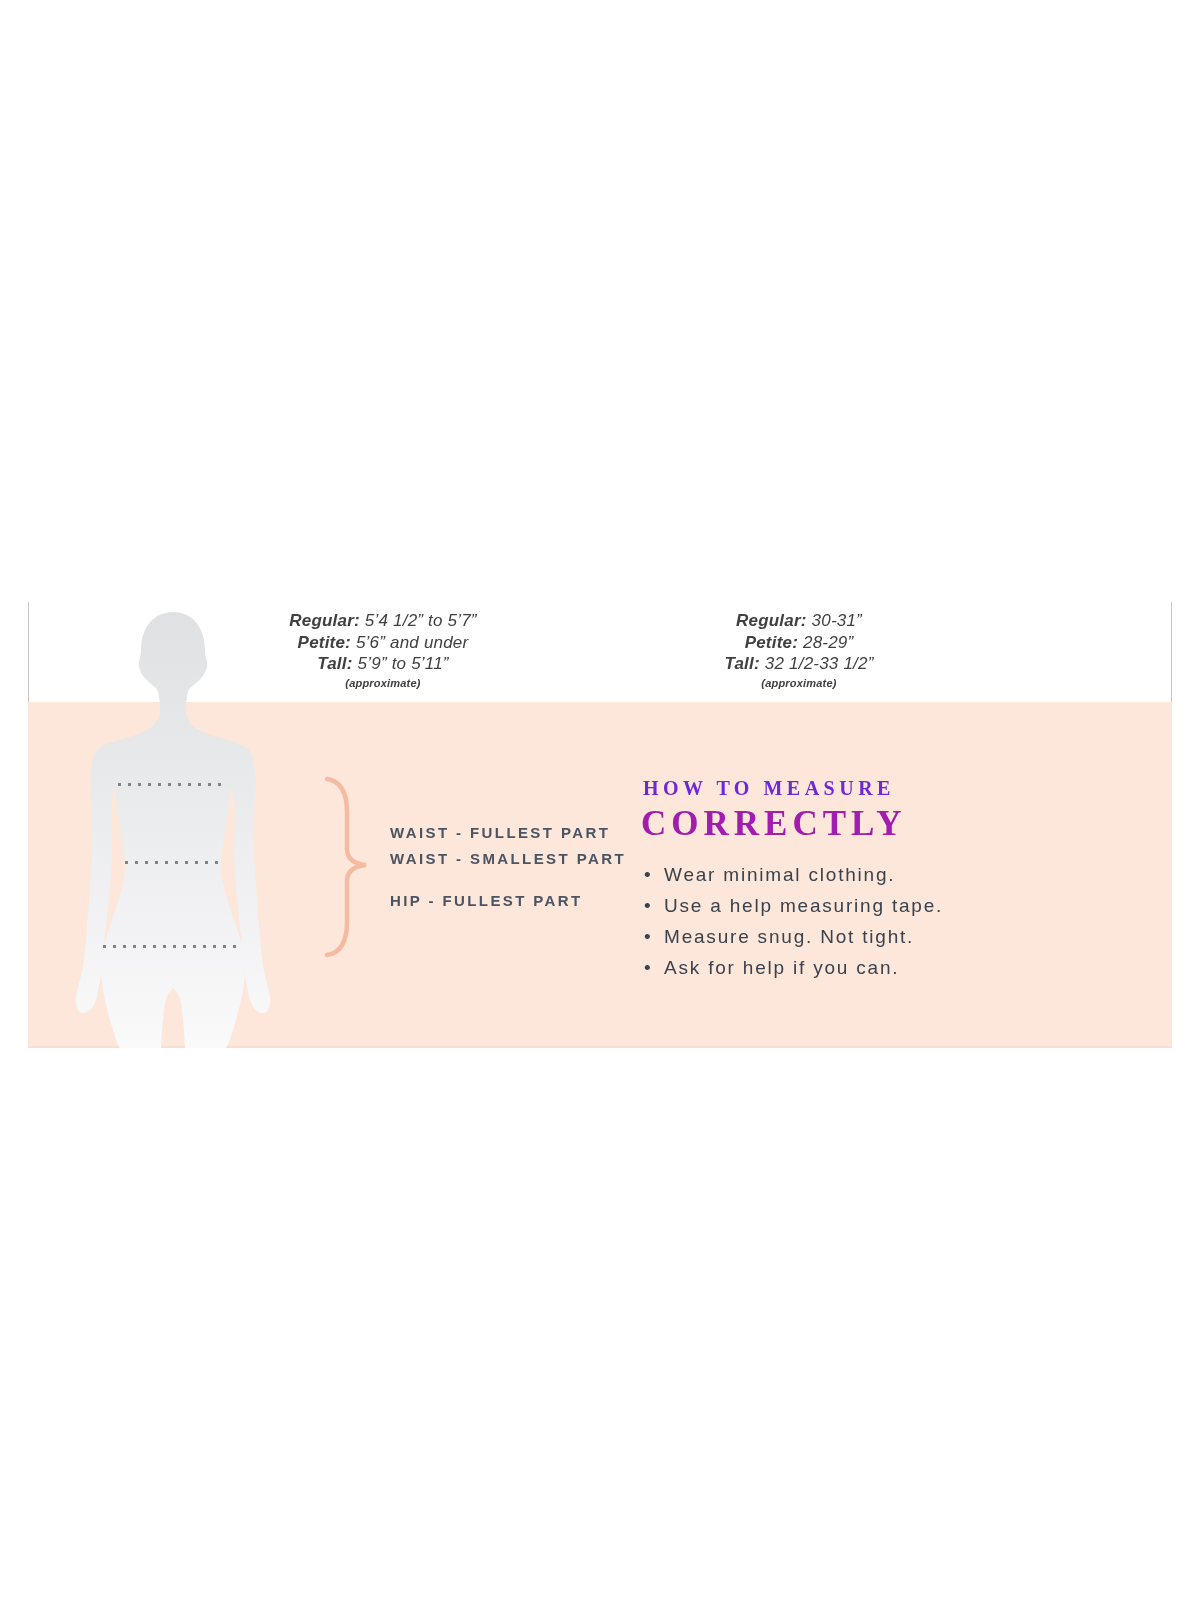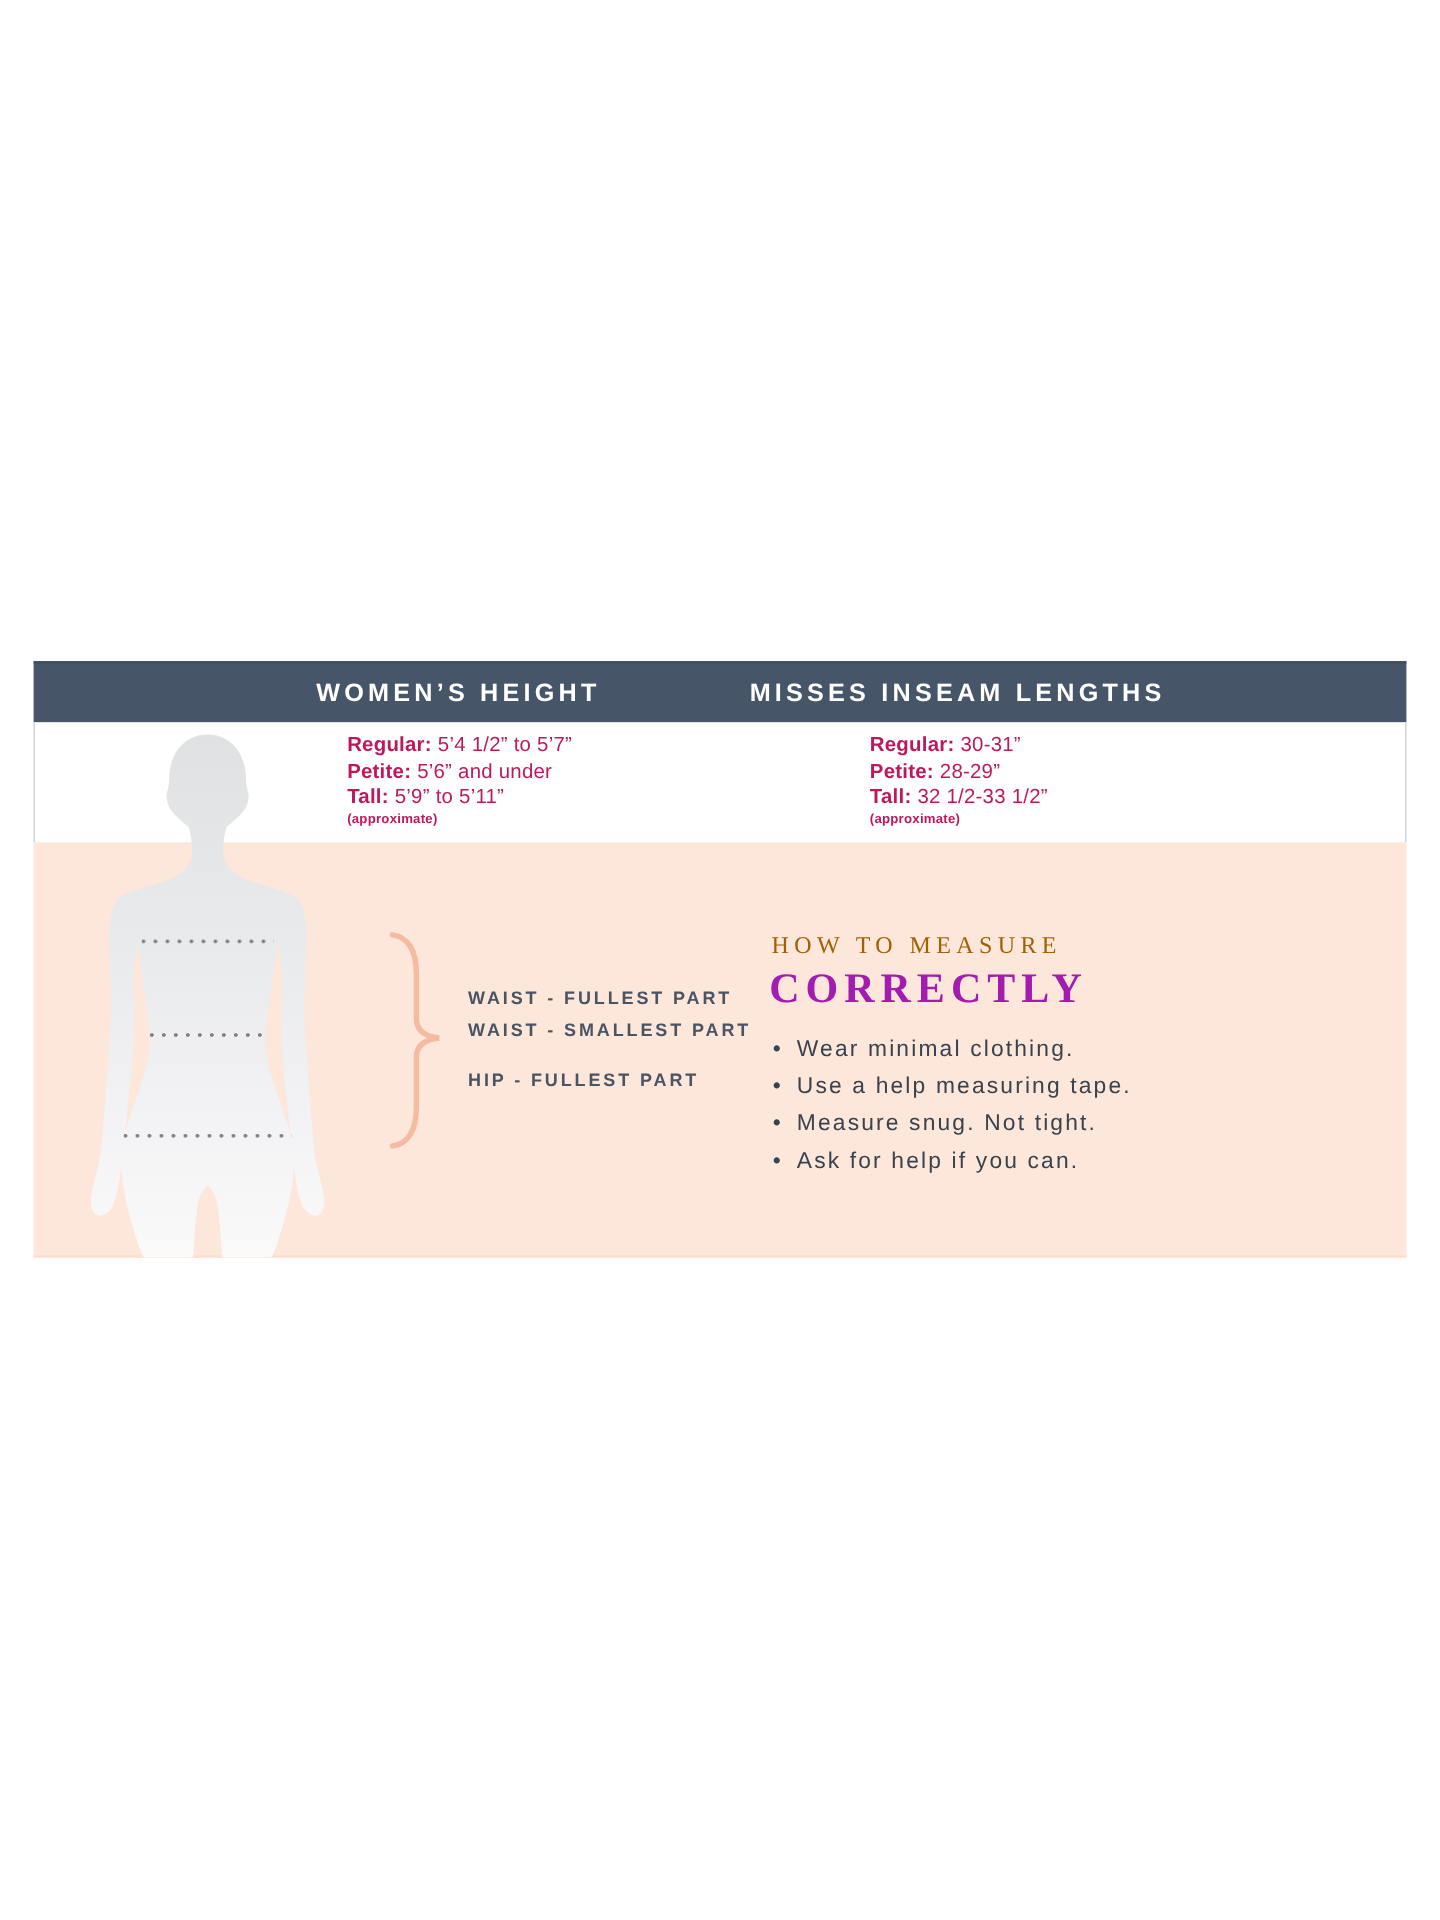--- a/index.html
+++ b/index.html
@@ -12,21 +12,21 @@
        border-top:2px solid #3f4e62;box-sizing:border-box;}
   .bar-cell{position:absolute;top:0;height:100%;display:flex;align-items:center;
        transform:translateX(-50%);color:#ffffff;font-weight:700;font-size:21px;
        letter-spacing:3.5px;white-space:nowrap;}
   .bar-cell.c1{left:354px;}
   .bar-cell.c2{left:770px;}
 
   
   .white-row{position:absolute;left:0;top:51px;width:100%;height:100px;background:#ffffff;
        border-left:1px solid #c9c9c9;border-right:1px solid #c9c9c9;box-sizing:border-box;}
-  .size-col{position:absolute;top:8px;transform:translateX(-50%);text-align:left;color:#be185d;}
+  .size-col{position:absolute;top:8px;transform:translateX(-50%);text-align:center;color:#404040;font-style:italic;}
   .size-col.c1{left:354px;}
   .size-col.c2{left:770px;}
   .size-line{font-size:17px;line-height:21.5px;letter-spacing:0.2px;white-space:nowrap;}
   .size-line b{font-weight:700;margin-right:5px;}
   .size-note{font-size:11px;font-weight:700;line-height:14px;margin-top:1px;letter-spacing:0.2px;}
 
   
   .pink{position:absolute;left:0;top:151px;width:100%;height:346px;background:#fce7da;
         border-bottom:2px solid #fadfd0;box-sizing:border-box;}
 
@@ -41,39 +41,35 @@
 
   .brace-svg{position:absolute;left:292px;top:225px;width:52px;height:182px;}
 
   .mlabel{position:absolute;left:362px;height:18px;line-height:18px;font-size:15px;
       font-weight:700;letter-spacing:2.4px;color:#4a5462;white-space:nowrap;}
   .mlabel.l0{top:273px;}
   .mlabel.l1{top:299px;text-align:right;}
   .mlabel.l2{top:341px;}
 
   .howto-t1{position:absolute;left:615px;top:227px;font-family:"Liberation Serif",serif;
-      font-weight:400;font-size:20px;line-height:20px;letter-spacing:4.5px;color:#a16207;white-space:nowrap;}
+      font-weight:700;font-size:20px;line-height:20px;letter-spacing:4.5px;color:#6d28d9;white-space:nowrap;}
   .howto-t2{position:absolute;left:613px;top:256px;font-family:"Liberation Serif",serif;
       font-weight:700;font-size:35px;line-height:34px;letter-spacing:5px;color:#a21caf;white-space:nowrap;}
 
   .bullets{position:absolute;left:616px;top:308px;margin:0;padding:0;list-style:none;}
   .bullets li{display:flex;align-items:center;height:31px;font-size:19px;
       letter-spacing:1.8px;color:#3a424e;white-space:nowrap;}
   .bullet-dot{flex:none;width:20px;font-size:19px;color:#3a424e;}
 </style>
 </head>
 <body>
 
 <div class="page">
   <div class="panel">
 
-    <div class="bar">
-      <div class="bar-cell c1">WOMEN’S HEIGHT</div>
-      <div class="bar-cell c2">MISSES INSEAM LENGTHS</div>
-    </div>
 
     <div class="white-row">
       <div class="size-col c1">
         <div class="size-line">
           <b>Regular:</b><span>5’4 1/2” to 5’7”</span>
         </div>
         <div class="size-line">
           <b>Petite:</b><span>5’6” and under</span>
         </div>
         <div class="size-line">

